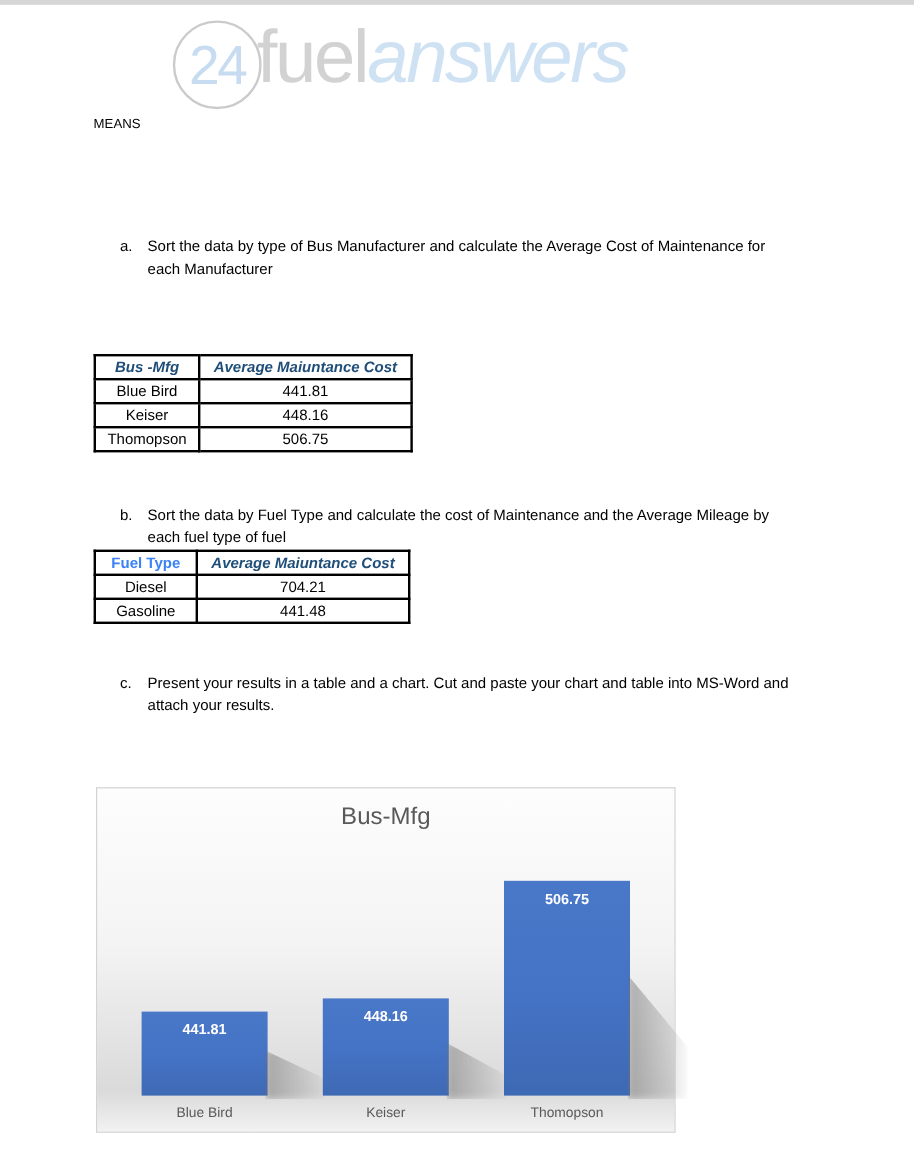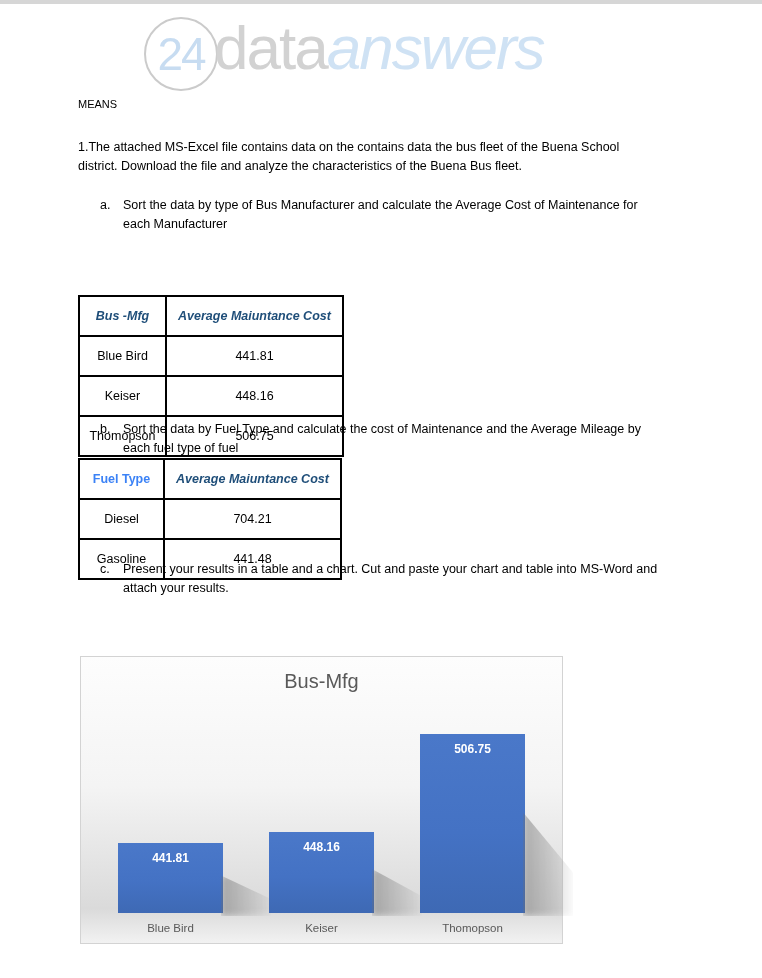--- a/index.html
+++ b/index.html
@@ -33,21 +33,21 @@
   .intro{position:absolute;left:78px;top:138px;width:578px;font-size:12.5px;line-height:19px;}
   .list-item{position:absolute;left:100px;display:flex;font-size:12.5px;line-height:19px;}
   .list-marker{width:23px;flex:none;}
   .list-text{flex:1;}
   
   table.doc-table{
     position:absolute;border-collapse:collapse;
     font-size:12.5px;text-align:center;table-layout:fixed;
   }
   table.doc-table th, table.doc-table td{
-    border:2px solid #000;padding:11px 4px;height:16px;
+    border:2px solid #000;padding:1px 4px;height:16px;
     overflow:hidden;white-space:nowrap;
   }
   th.hdr-blue{color:#1F4E79;font-style:italic;font-weight:bold;}
   th.hdr-black{color:#3b82f6;font-weight:bold;}
   
   .chart{
     position:absolute;left:80px;top:656px;width:483px;height:288px;
     box-sizing:border-box;border:1px solid #d3d3d3;
     background:linear-gradient(180deg,#fdfdfd 0%,#f4f4f4 45%,#dadada 88%,#f2f2f2 100%);
   }
@@ -85,26 +85,25 @@
 <body>
 
 <div class="page">
 
   <div class="top-bar"></div>
 
   <div class="logo">
     <div class="logo-circle">
       <span class="logo-24">24</span>
     </div>
-    <span class="logo-hour">data</span>
+    <span class="logo-hour">fuel</span>
     <span class="logo-answers">answers</span>
   </div>
 
   <div class="means">MEANS</div>
-  <div class="intro">1.The attached MS-Excel file contains data on the contains data the bus fleet of the Buena School district. Download the file and analyze the characteristics of the Buena Bus fleet.</div>
 
   <div class="list-item" style="top:196px;width:543px;">
     <span class="list-marker">a.</span>
     <span class="list-text">Sort the data by type of Bus Manufacturer and calculate the Average Cost of Maintenance for each Manufacturer</span>
   </div>
   <div class="list-item" style="top:420px;width:543px;">
     <span class="list-marker">b.</span>
     <span class="list-text">Sort the data by Fuel Type and calculate the cost of Maintenance and the Average Mileage by each fuel type of fuel</span>
   </div>
   <div class="list-item" style="top:560px;width:590px;">

